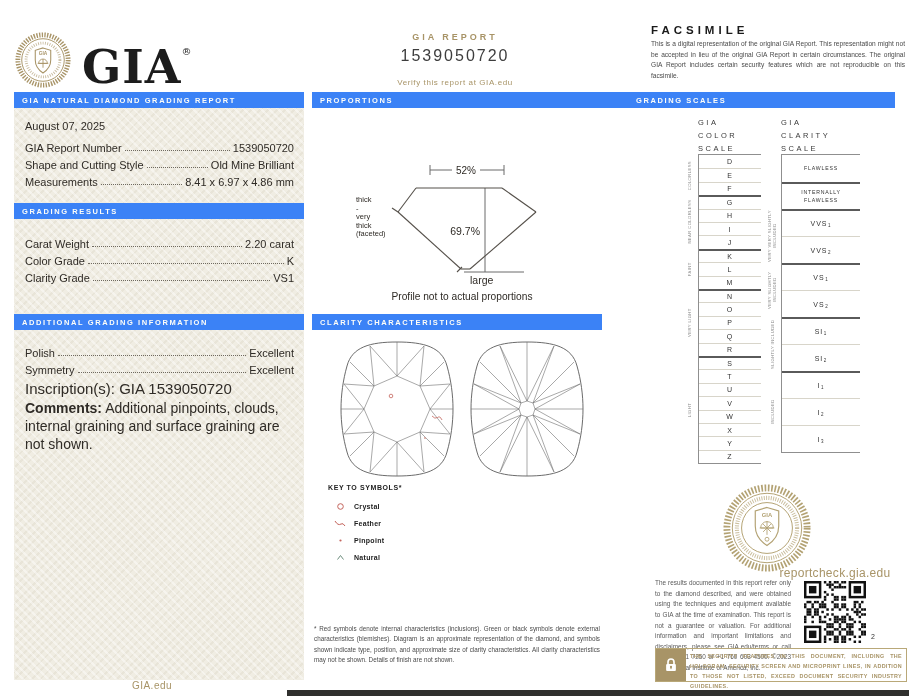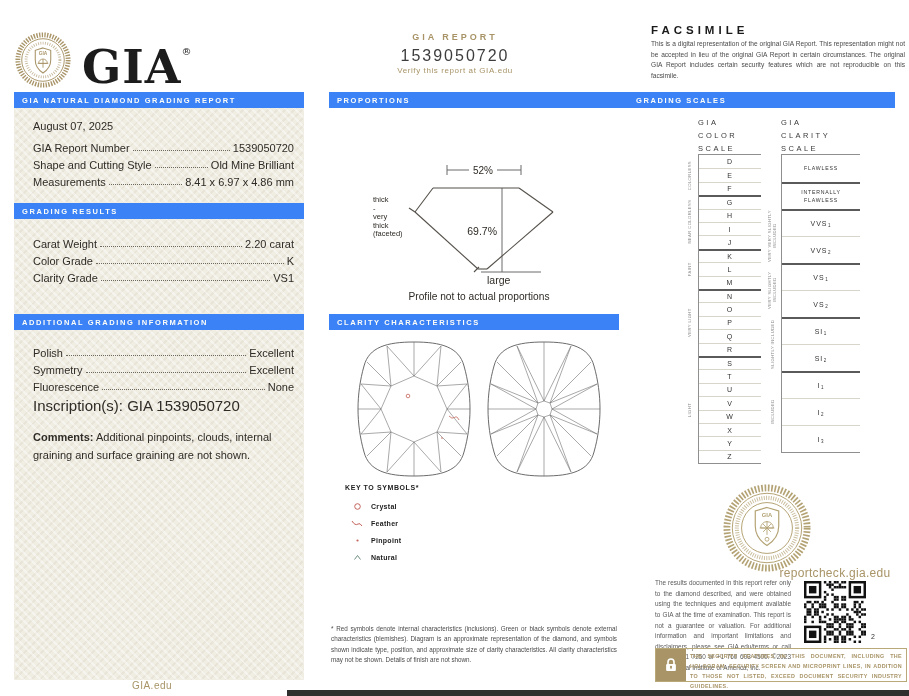--- a/index.html
+++ b/index.html
@@ -7,46 +7,46 @@
     width:909px;height:696px;position:relative;background:#ffffff;
     font-family:"Liberation Sans", sans-serif;color:#2f2b26;overflow:hidden;
   }
   
   .logo-wrap{position:absolute;left:14px;top:14px;display:flex;align-items:center;gap:10px;}
   .logotype{font-family:"DejaVu Serif", serif;font-size:46px;font-weight:700;color:#1c1c1c;letter-spacing:1px;line-height:76px;}
   .logotype sup{font-size:10px;font-weight:400;vertical-align:28px;}
   .report-id{position:absolute;left:360px;top:32px;width:190px;text-align:center;}
   .report-id .label{font-size:9px;font-weight:700;letter-spacing:3px;color:#a89467;}
   .report-id .number{font-size:16px;letter-spacing:2px;color:#3d3d3d;margin-top:5px;}
-  .report-id .verify{font-size:8px;letter-spacing:0.6px;color:#a89467;margin-top:1px;}
+  .report-id .verify{font-size:8px;letter-spacing:0.6px;color:#a89467;margin-top:13px;}
   .facsimile{position:absolute;left:651px;top:24px;width:254px;}
   .facsimile .title{font-size:11.5px;font-weight:700;letter-spacing:4px;color:#1a1a1a;margin-bottom:3px;}
   .facsimile .body{font-size:6.6px;line-height:1.6;color:#4a4a4a;text-align:justify;}
   
   .col{position:absolute;top:92px;}
   #col1{left:14px;width:290px;}
-  #col2{left:329px;width:324px;}
+  #col2{left:312px;width:324px;}
   #col3{left:628px;width:277px;}
   .bar{height:16px;background:#3b82f6;color:#fdfdf8;font-size:7.5px;font-weight:700;
        letter-spacing:1.6px;line-height:17px;padding-left:8px;box-sizing:border-box;}
   #col3 .bar{width:267px;}
   .panel{background-color:#f0ede3;
     background-image:repeating-linear-gradient(45deg,rgba(255,255,255,.4) 0 2px,transparent 2px 6px),
                      repeating-linear-gradient(-45deg,rgba(205,198,178,.22) 0 2px,transparent 2px 6px);
-    padding:10px 10px 0 19px;box-sizing:border-box;}
+    padding:10px 10px 0 11px;box-sizing:border-box;}
   #panel-report{height:95px;}
   #panel-results{height:95px;padding-top:14px;}
   #panel-additional{height:350px;padding-top:12px;}
   .date-line{font-size:11px;margin:2px 0 5px 0;}
   .info-row{display:flex;align-items:flex-end;height:17px;font-size:11px;}
   .info-row .lbl{white-space:nowrap;}
   .info-row .dots{flex:1;border-bottom:1.5px dotted #6f6a60;margin:0 3px 3px 3px;}
   .info-row .val{white-space:nowrap;}
   .inscription{font-size:15px;margin-top:4px;line-height:18px;}
-  .comments{font-size:11px;line-height:18px;margin-top:13px;}
+  .comments{font-size:14px;line-height:18px;margin-top:1px;}
   .comments b{font-weight:700;}
   .gia-edu{position:absolute;left:14px;top:680px;width:276px;text-align:center;
            font-size:10px;color:#a89467;letter-spacing:0.5px;}
   
   #prop-svg{position:absolute;left:0;top:34px;}
   #prop-svg text{font-family:"Liberation Sans",sans-serif;fill:#2f2b26;}
   .girdle-label{position:absolute;left:44px;top:104px;font-size:7.5px;line-height:8.5px;color:#2f2b26;}
   
   #diag-svg{position:absolute;left:0;top:246px;}
   .key-block{position:absolute;left:16px;top:392px;}
@@ -160,25 +160,20 @@
     <div>
         <div class="info-row">
           <span class="lbl">Polish</span>
           <span class="dots"></span>
           <span class="val">Excellent</span>
         </div>
         <div class="info-row">
           <span class="lbl">Symmetry</span>
           <span class="dots"></span>
           <span class="val">Excellent</span>
-        </div>
-        <div class="info-row">
-          <span class="lbl">Fluorescence</span>
-          <span class="dots"></span>
-          <span class="val">None</span>
         </div>
       </div>
     <div class="inscription">Inscription(s): GIA 1539050720</div>
     <div class="comments"><b>Comments:</b> <span>Additional pinpoints, clouds, internal graining and surface graining are not shown.</span></div>
   </div>
 </div>
 <div class="gia-edu">GIA.edu</div>
 
 <div class="col" id="col2">
   <div class="bar">PROPORTIONS</div>

